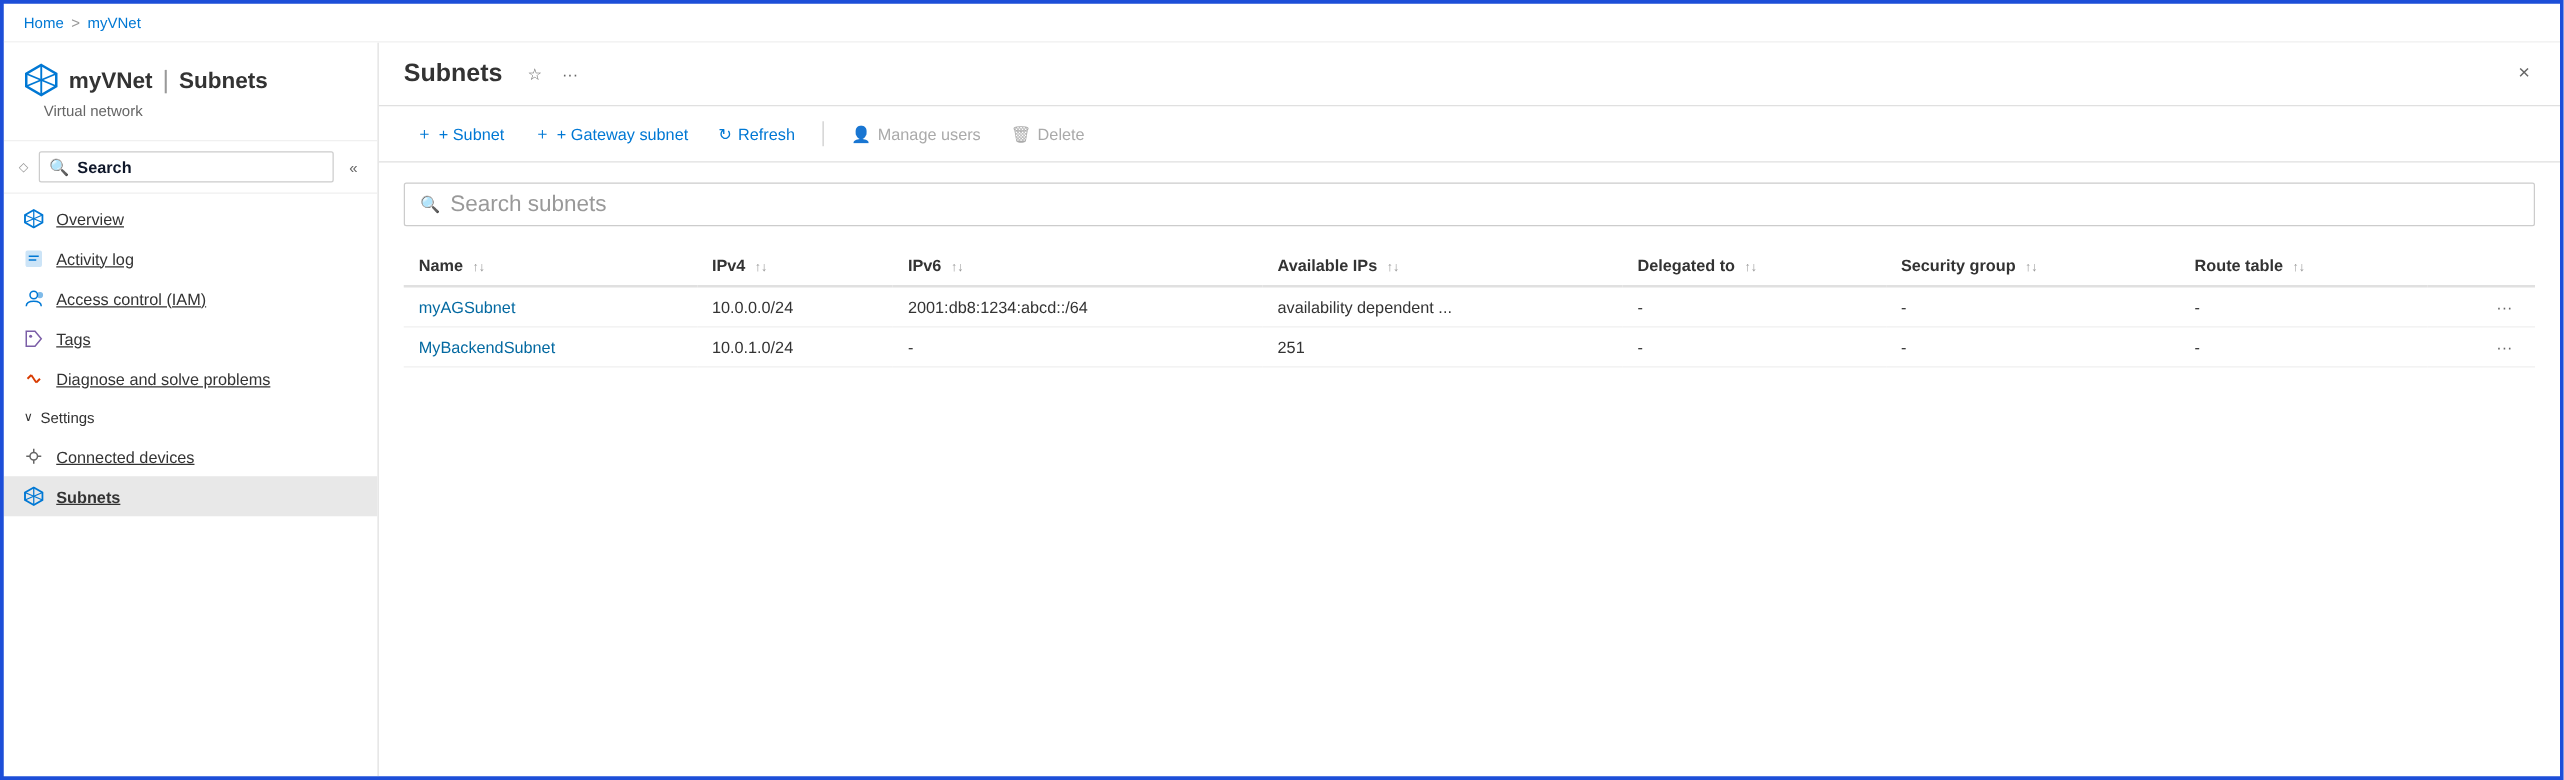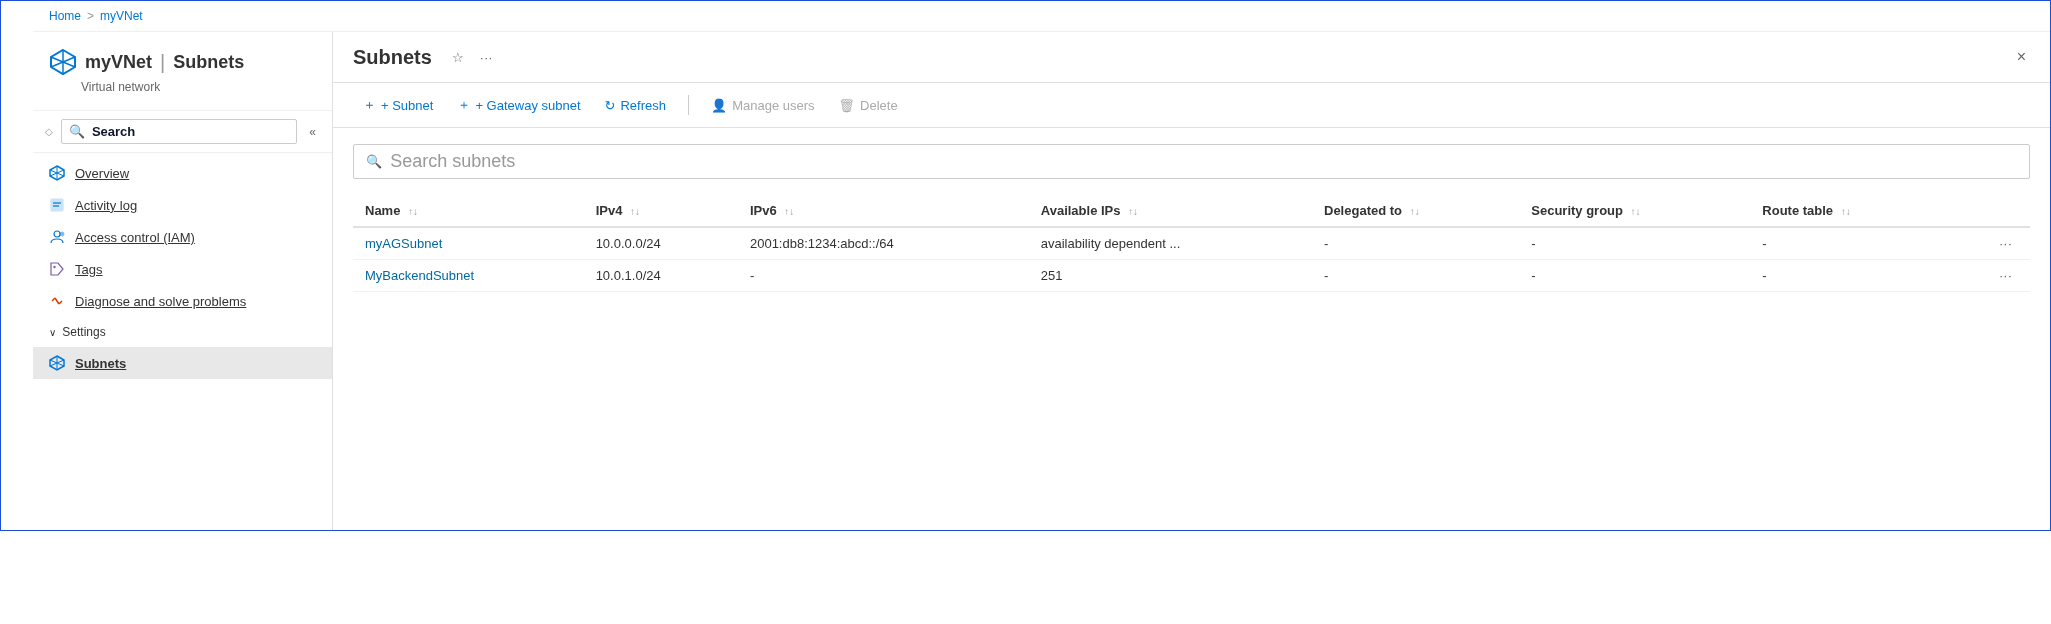--- a/index.html
+++ b/index.html
@@ -1,35 +1,35 @@
 <!DOCTYPE html>
 <html><head>
   <meta charset="utf-8">
   <style>
     * { box-sizing: border-box; margin: 0; padding: 0; }
     body { font-family: 'Segoe UI', Arial, sans-serif; font-size: 13px; background: #fff; color: #333; }
 
-    .app-container { display: flex; flex-direction: column; width: 100%; height: 531px; border: 1px solid #1d4ed8; overflow: hidden; padding-left: 32px; }
+    .app-container { display: flex; flex-direction: column; width: 100%; height: 624px; border: 3px solid #1d4ed8; overflow: hidden; }
 
     
     .breadcrumb-bar { display: flex; align-items: center; padding: 8px 16px; font-size: 12px; color: #666; gap: 6px; border-bottom: 1px solid #f0f0f0; }
     .breadcrumb-home { color: #0078d4; cursor: pointer; text-decoration: none; }
     .breadcrumb-separator { color: #999; }
     .breadcrumb-current { color: #0078d4; }
 
     
     .main-layout { display: flex; flex: 1; overflow: hidden; }
 
     
     .sidebar { width: 300px; min-width: 300px; border-right: 1px solid #e0e0e0; display: flex; flex-direction: column; background: #fff; }
 
     .sidebar-header { padding: 16px; border-bottom: 1px solid #f0f0f0; }
     .sidebar-title-row { display: flex; align-items: center; gap: 8px; margin-bottom: 4px; }
     .sidebar-title { font-size: 18px; font-weight: 600; color: #333; }
-    .sidebar-subtitle { font-size: 12px; color: #666; margin-left: 32px; }
+    .sidebar-subtitle { font-size: 12px; color: #666; margin-left: 16px; }
 
     .sidebar-search-row { display: flex; align-items: center; gap: 8px; padding: 8px 12px; border-bottom: 1px solid #f0f0f0; }
     .diamond-icon { color: #999; font-size: 10px; }
     .sidebar-search { flex: 1; border: 1px solid #ccc; border-radius: 2px; padding: 4px 8px; font-size: 13px; display: flex; align-items: center; gap: 6px; background: #fff; cursor: text; }
     .sidebar-search-text { color: #0f172a; font-weight: bold; }
     .collapse-btn { cursor: pointer; color: #666; font-size: 12px; padding: 2px 4px; }
 
     .sidebar-nav { flex: 1; overflow-y: auto; padding: 4px 0; }
     .nav-item { display: flex; align-items: center; gap: 10px; padding: 8px 16px; cursor: pointer; color: #333; text-decoration: underline; }
     .nav-item.active { background: #e8e8e8; font-weight: 600; }
@@ -173,20 +173,32 @@
           </span>
           <span>Diagnose and solve problems</span>
         </div>
 
         <div class="nav-section-header">
           <span class="chevron-icon">∨</span>
           <span>Settings</span>
         </div>
 
 
+        <div class="nav-item">
+          <span class="nav-icon conndev-icon">
+            <svg width="16" height="16" viewBox="0 0 16 16">
+                <circle cx="8" cy="8" r="3" fill="none" stroke="#666" stroke-width="1.2"></circle>
+                <line x1="8" y1="2" x2="8" y2="5" stroke="#666" stroke-width="1.2"></line>
+                <line x1="8" y1="11" x2="8" y2="14" stroke="#666" stroke-width="1.2"></line>
+                <line x1="2" y1="8" x2="5" y2="8" stroke="#666" stroke-width="1.2"></line>
+                <line x1="11" y1="8" x2="14" y2="8" stroke="#666" stroke-width="1.2"></line>
+              </svg>
+          </span>
+          <span>Connected devices</span>
+        </div>
 
         <div class="nav-item active">
           <span class="nav-icon subnet-icon">
             <svg width="16" height="16" viewBox="0 0 16 16">
                 <polygon points="8,1 15,5 15,11 8,15 1,11 1,5" fill="none" stroke="#0078d4" stroke-width="1.5"></polygon>
                 <line x1="8" y1="1" x2="8" y2="15" stroke="#0078d4" stroke-width="1"></line>
                 <line x1="1" y1="5" x2="15" y2="11" stroke="#0078d4" stroke-width="1"></line>
                 <line x1="15" y1="5" x2="1" y2="11" stroke="#0078d4" stroke-width="1"></line>
               </svg>
           </span>

